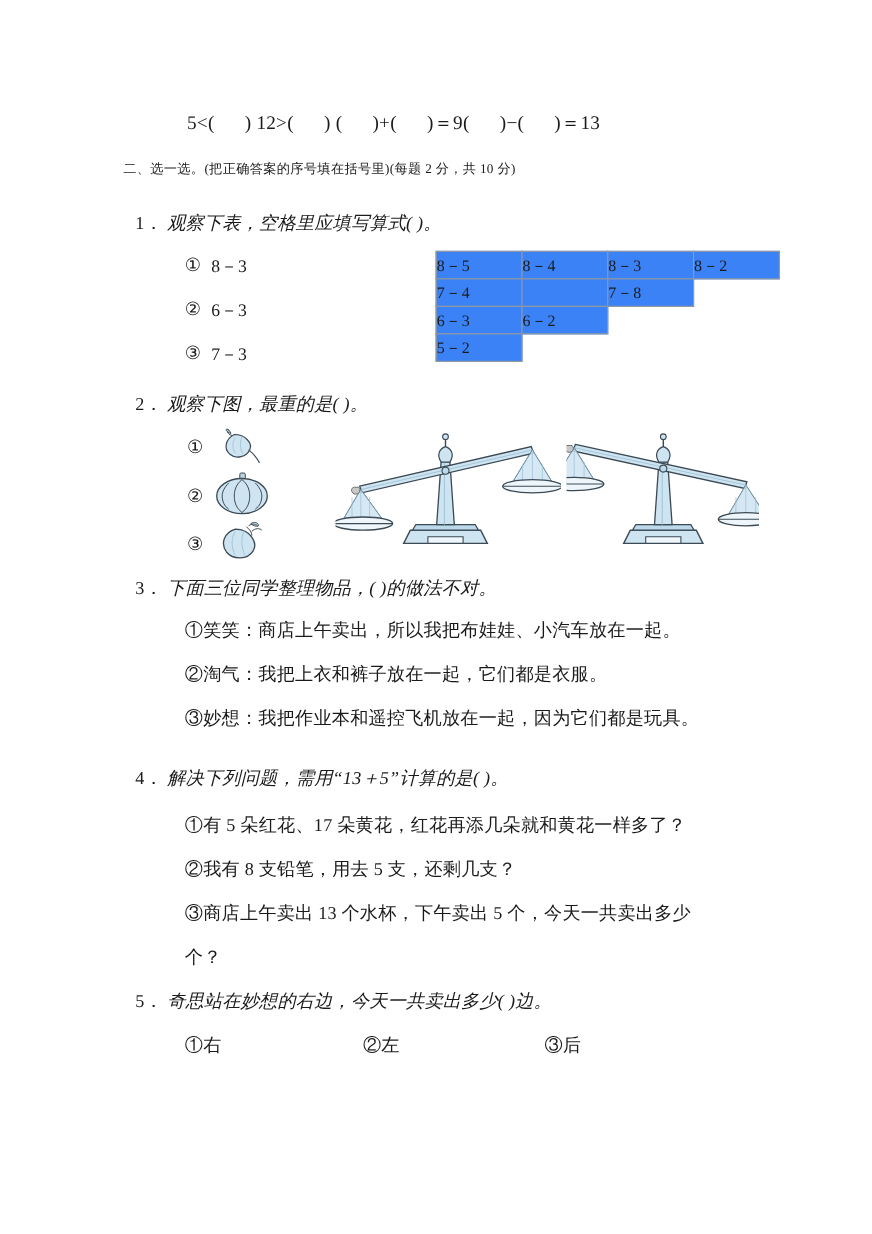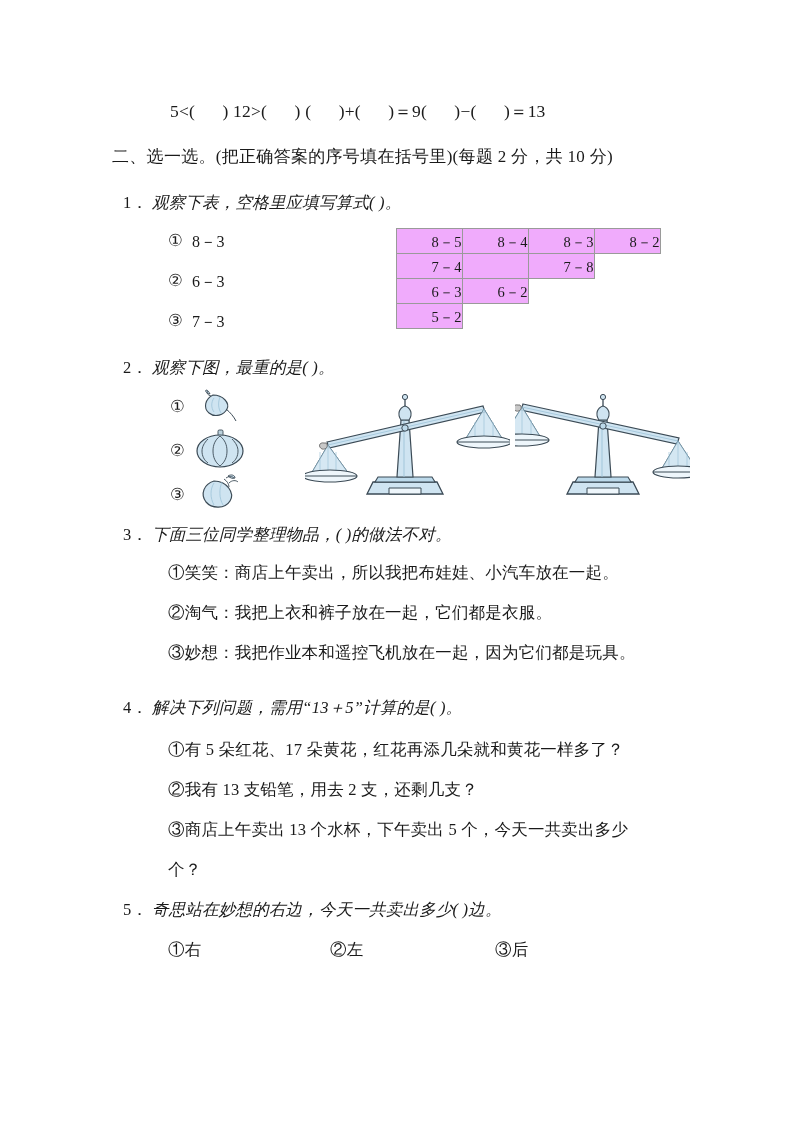--- a/index.html
+++ b/index.html
@@ -26,21 +26,21 @@
   .eqline {
     left: 170px;
     top: 99px;
     font-size: 17.5px;
     letter-spacing: 0.2px;
   }
 
   .section-head {
     left: 112px;
     top: 145px;
-    font-size: 17px;
+    font-size: 12px;
     letter-spacing: 0.3px;
   }
 
   .q-num {
     position: absolute;
     font-size: 16.5px;
   }
   .q-text {
     position: absolute;
     font-size: 16.5px;
@@ -55,30 +55,30 @@
   .opt-math { font-size: 16px; }
 
   
   .stair-table {
     position: absolute;
     left: 396px;
     top: 228px;
   }
   .st-row { display: flex; }
   .st-cell {
-    width: 67px;
+    width: 79px;
     height: 26px;
     line-height: 26px;
-    text-align: right;
+    text-align: left;
     font-size: 14.5px;
     box-sizing: border-box;
     border: 1px solid #9a9a9a;
     margin-right: -1px;
     margin-bottom: -1px;
-    background: #f0abfc;
+    background: #3b82f6;
     letter-spacing: 0.5px;
   }
   .st-cell.blank { }
   .st-cell.hidden { border-color: transparent; visibility: hidden; }
 
   
   .scale-wrap { position: absolute; }
 
   
   .veg { position: absolute; }
@@ -236,21 +236,21 @@
   <div class="q-text" style="left:152px; top:524px;">下面三位同学整理物品，(        )的做法不对。</div>
 
   <div class="opt" style="left:168px; top:562px;"><span>①</span><span>笑笑：商店上午卖出，所以我把布娃娃、小汽车放在一起。</span></div>
   <div class="opt" style="left:168px; top:642px;"><span>③</span><span>妙想：我把作业本和遥控飞机放在一起，因为它们都是玩具。</span></div>
   <div class="opt" style="left:168px; top:602px;"><span>②</span><span>淘气：我把上衣和裤子放在一起，它们都是衣服。</span></div>
 
   <div class="q-num" style="left:123px; top:697px;">4．</div>
   <div class="q-text" style="left:152px; top:697px;">解决下列问题，需用“13＋5”计算的是(        )。</div>
 
   <div class="opt" style="left:168px; top:739px;"><span>①</span><span>有 5 朵红花、17 朵黄花，红花再添几朵就和黄花一样多了？</span></div>
-  <div class="opt" style="left:168px; top:779px;"><span>②</span><span>我有 13 支铅笔，用去 2 支，还剩几支？</span></div>
+  <div class="opt" style="left:168px; top:779px;"><span>②</span><span>我有 8 支铅笔，用去 5 支，还剩几支？</span></div>
   <div class="opt" style="left:168px; top:819px;"><span>③</span><span>商店上午卖出 13 个水杯，下午卖出 5 个，今天一共卖出多少</span></div>
   <div class="opt" style="left:168px; top:859px;">个？</div>
 
   <div class="q-num" style="left:123px; top:899px;">5．</div>
   <div class="q-text" style="left:152px; top:899px;">奇思站在妙想的右边，今天一共卖出多少(        )边。</div>
 
   <div class="opt" style="left:168px; top:939px;"><span>①</span><span>右</span></div>
   <div class="opt" style="left:330px; top:939px;"><span>②</span><span>左</span></div>
   <div class="opt" style="left:495px; top:939px;"><span>③</span><span>后</span></div>
 

